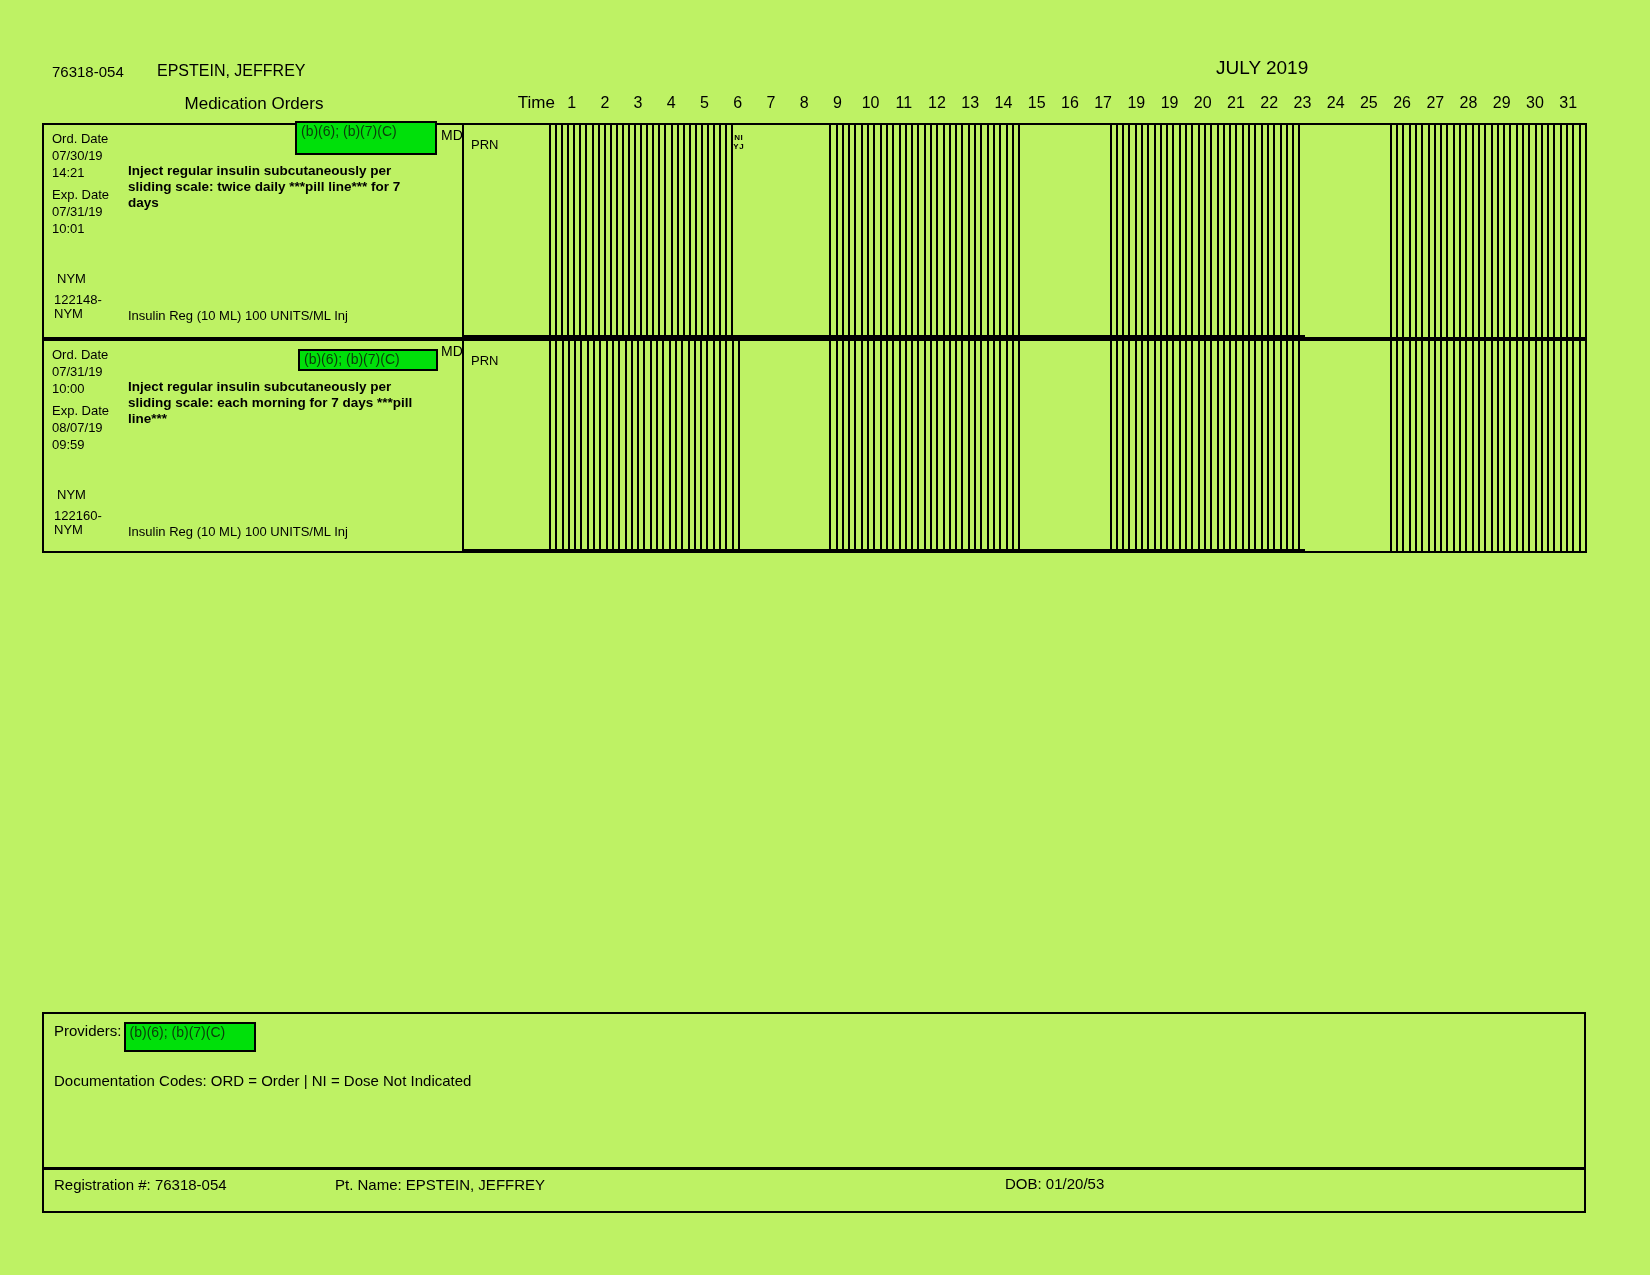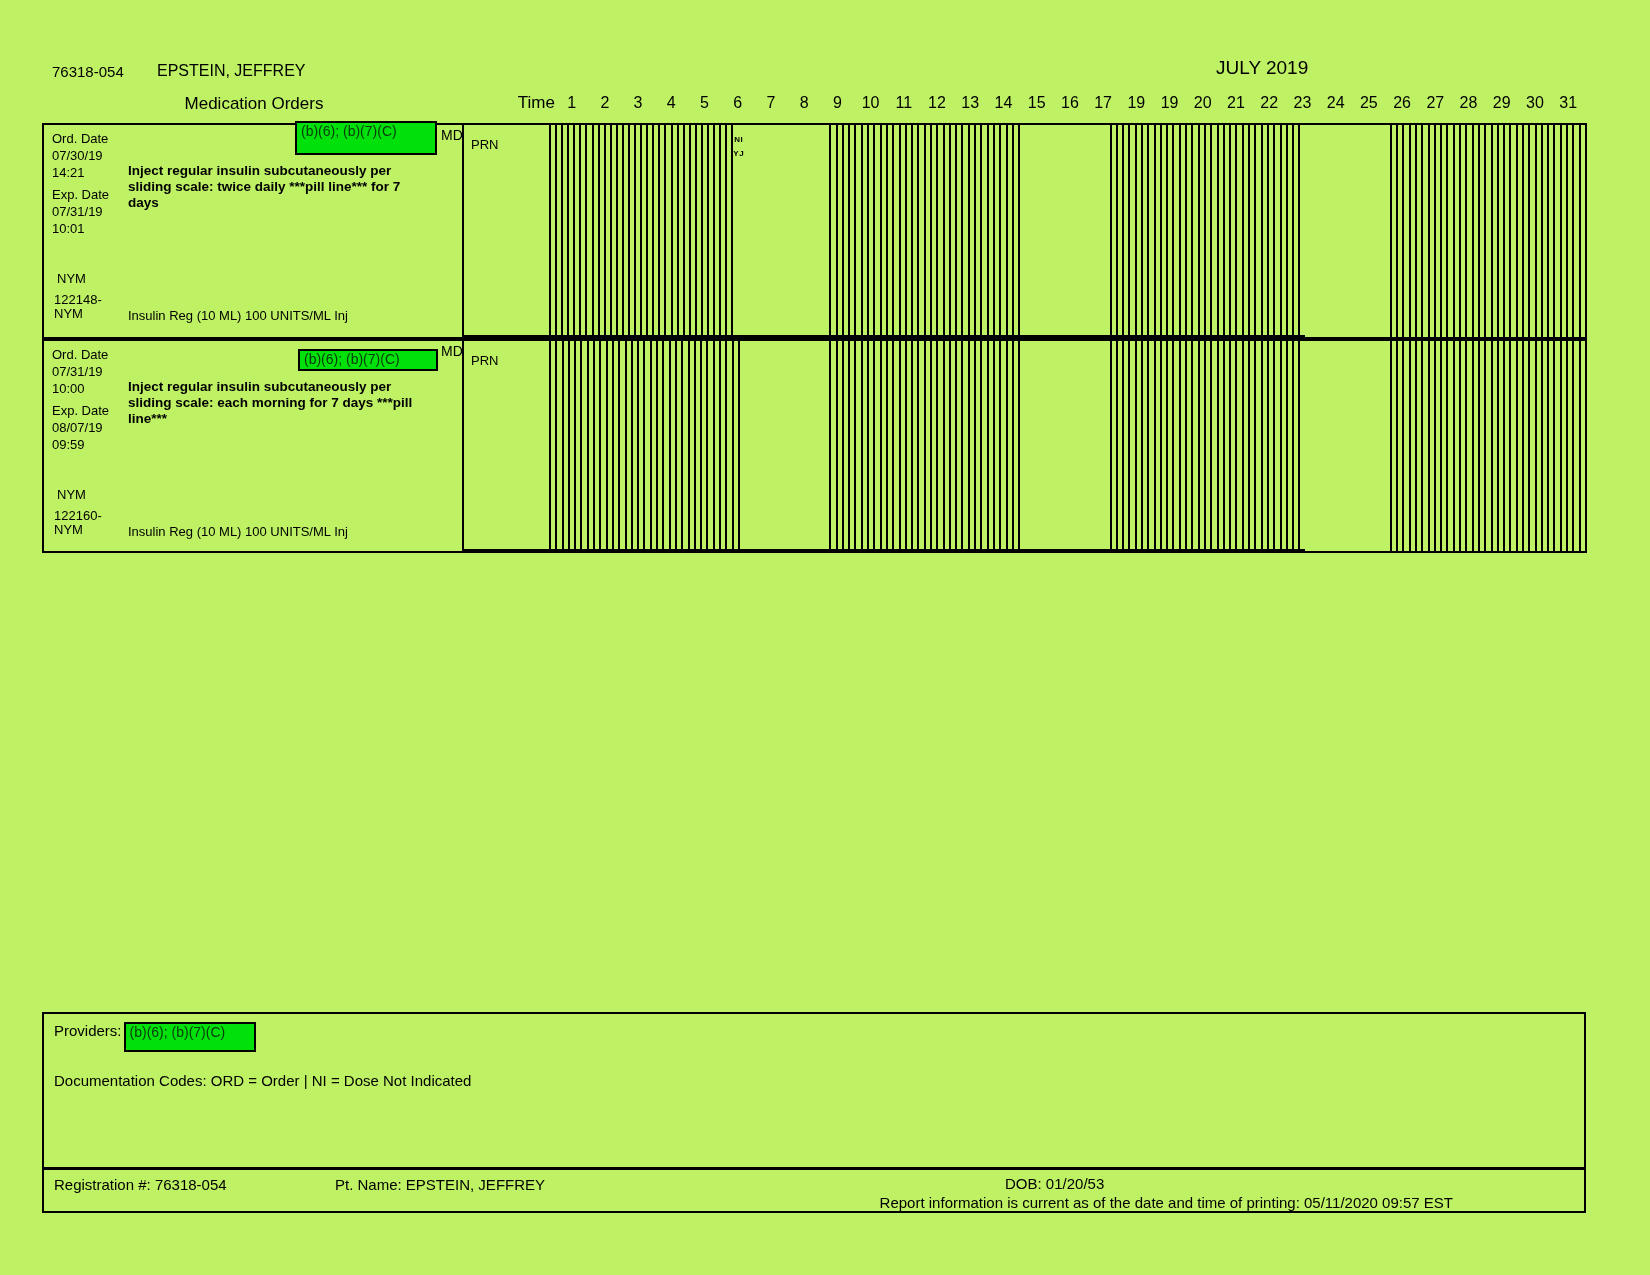--- a/index.html
+++ b/index.html
@@ -51,21 +51,21 @@
   .md-label { position:absolute; left:397px; top:2px; font-size:14px; }
 
   .block-grid { flex:1; display:flex; flex-direction:row; }
   .grid-row   { flex:1; display:flex; border-bottom:2px solid #000; }
   .grid-row:last-child { border-bottom:none; }
   .cell      { box-sizing:border-box; border-right:2px solid #000; }
   .time-cell { width:87px; flex:none; font-size:13px; padding:12px 0 0 7px; }
   .day-cell  { flex:1; }
   .day-cell:last-child { border-right:none; }
   .day-cell.marked {
-    font-size:8px; font-weight:bold; line-height:14px; text-align:center;
+    font-size:8px; font-weight:bold; line-height:9px; text-align:center;
     padding-top:8px; white-space:pre-line; letter-spacing:0.5px;
   }
 
   
   .providers-box {
     left:42px; top:1012px; width:1544px; height:201px;
     border:2px solid #000; box-sizing:border-box;
   }
   .providers-line { position:absolute; left:10px; top:8px; font-size:15px; }
   .providers-redaction {
@@ -448,16 +448,15 @@
 
   <div class="abs providers-box">
     <div class="providers-line">
       <span>Providers:</span><span class="providers-redaction">(b)(6); (b)(7)(C)</span>
     </div>
     <div class="doc-codes">Documentation Codes: ORD = Order | NI = Dose Not Indicated</div>
     <div class="footer-divider"></div>
     <div class="reg-number-footer">Registration #: 76318-054</div>
     <div class="pt-name-footer">Pt. Name:  EPSTEIN, JEFFREY</div>
     <div class="dob-footer">DOB:  01/20/53</div>
-    <div class="report-line">Report information is current as of the date and time of printing:   05/11/2020 09:57 EST</div>
   </div>
 
 </div>
 
 </body></html>

